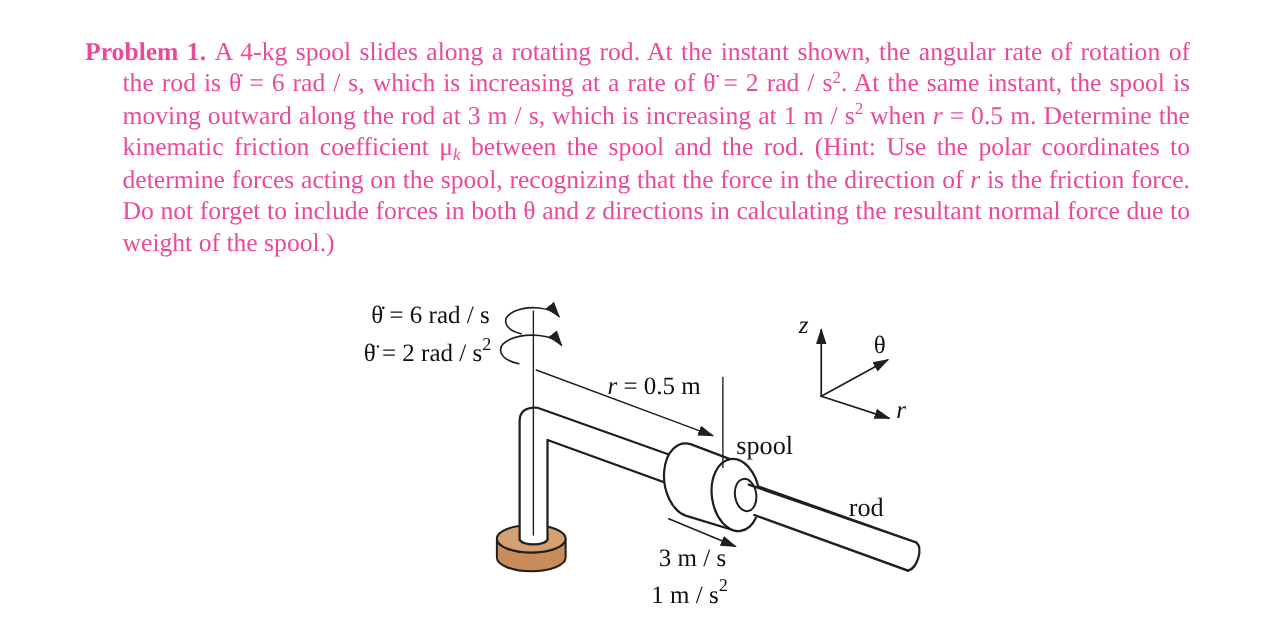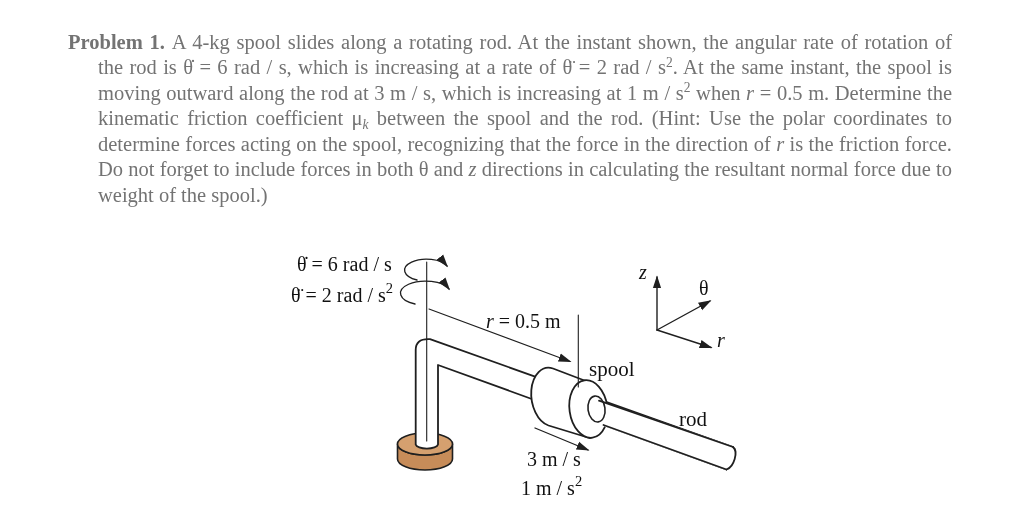--- a/index.html
+++ b/index.html
@@ -16,30 +16,30 @@
     position: absolute;
     left: 0;
     top: 9px;
     width: 952px;
     box-sizing: border-box;
     padding-left: 98px;
     text-indent: -30px;
     font-size: 20.5px;
     line-height: 25.6px;
     text-align: justify;
-    color: #737373;
+    color: #ec4899;
   }
   .problem .plabel { font-weight: bold; margin-right: 7px; }
   .problem sup { font-size: 66%; line-height: 0; vertical-align: baseline; position: relative; top: -0.55em; }
   .problem sub { font-size: 66%; line-height: 0; vertical-align: baseline; position: relative; top: 0.25em; }
   .it { font-style: italic; }
   .figure {
     position: absolute;
     left: 270px;
-    top: 235px;
+    top: 222px;
     width: 510px;
     height: 278px;
   }
   .flbl {
     font-family: "Liberation Serif", "DejaVu Serif", serif;
     font-size: 20px;
     fill: #111;
   }
   .flbl-big { font-size: 21px; }
   .fsup { font-size: 14.5px; }

